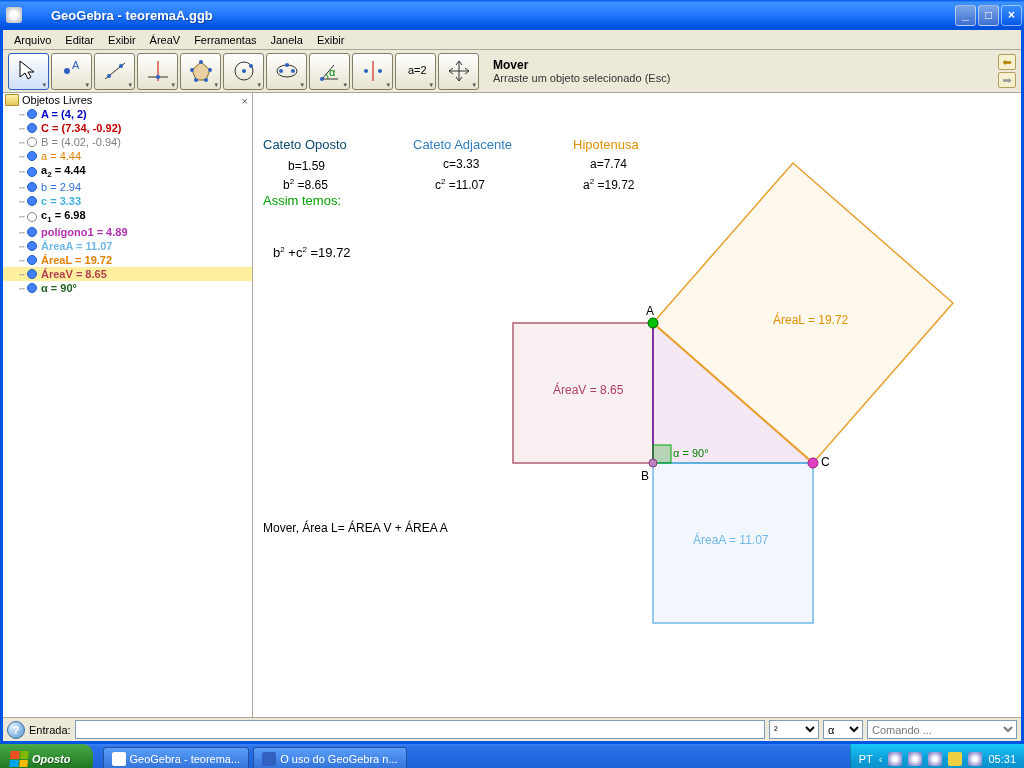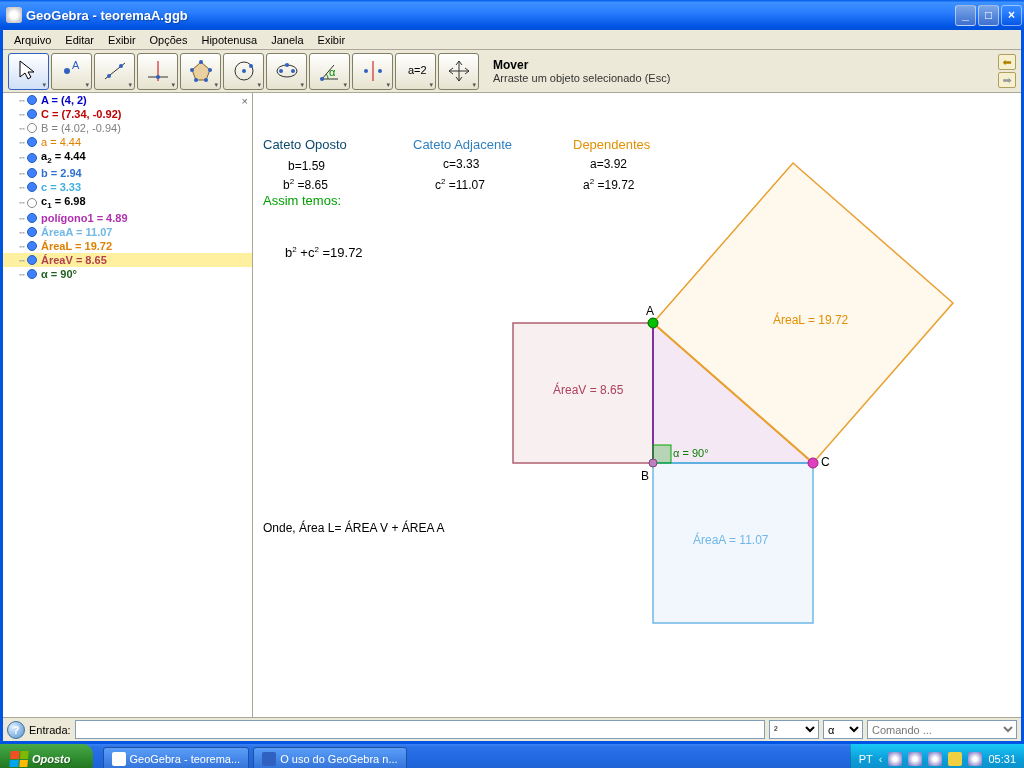--- a/index.html
+++ b/index.html
@@ -1,21 +1,21 @@
 <!DOCTYPE html>
 <html><head>
 <meta charset="utf-8">
 <style>
 * { margin: 0; padding: 0; box-sizing: border-box; font-family: Tahoma, sans-serif; font-size: 11px; }
 body { background: #ece9d8; width: 1024px; height: 768px; overflow: hidden; }
 
 
 .titlebar { height: 30px; background: linear-gradient(to bottom, #0058e6 0%, #3d91ff 8%, #2b7fff 40%, #0054e3 88%, #0050d8 100%); display: flex; align-items: center; padding: 0 2px 0 6px; color: white; }
 .titlebar .icon { width: 16px; height: 16px; margin-right: 4px; background: radial-gradient(circle, #fff 30%, #ccc 70%); border-radius: 3px; }
-.titlebar .title { font-weight: bold; font-size: 13px; flex: 1; text-shadow: 1px 1px 1px rgba(0,0,0,.3); }
+.titlebar .title { font-weight: bold; font-size: 13px; flex: 1; text-shadow: 1px 1px 1px rgba(0,0,0,.3); margin-left: 25px; }
 .winbtn { width: 21px; height: 21px; margin-left: 2px; border-radius: 3px; border: 1px solid rgba(255,255,255,.5); display: flex; align-items: center; justify-content: center; color: white; font-weight: bold; font-size: 12px; }
 .winbtn.min, .winbtn.max { background: linear-gradient(to bottom, #7ba7e8, #3d6fd0); }
 .winbtn.close { background: linear-gradient(to bottom, #f5a
 0a0, #d04040); }
 
 
 .appborder { border-left: 3px solid #0054e3; border-right: 3px solid #0054e3; border-bottom: 3px solid #0054e3; height: 714px; background: #ece9d8; display: flex; flex-direction: column; }
 
 
 .menubar { height: 20px; background: #ece9d8; display: flex; align-items: center; padding: 0 4px; border-bottom: 1px solid #aca899; }
@@ -80,22 +80,22 @@
   <div class="winbtn max">□</div>
   <div class="winbtn close">×</div>
 </div>
 
 <div class="appborder">
 
   <div class="menubar">
     <span>Arquivo</span>
     <span>Editar</span>
     <span>Exibir</span>
-    <span>Opções</span>
-    <span>Hipotenusa</span>
+    <span>ÁreaV</span>
+    <span>Ferramentas</span>
     <span>Janela</span>
     <span>Exibir</span>
   </div>
 
   <div class="toolbar">
     <div class="toolbtn" style="border-color:#3060c0;background:linear-gradient(#fff,#d0e0f8)">
       <svg viewBox="0 0 28 28">
           <path d="M5 4 L5 20 L10 16 L13 22 L16 20 L13 15 L19 15 Z" fill="#fff" stroke="#000"></path>
         </svg>
     </div>
@@ -175,20 +175,24 @@
     </div>
     <div class="toolside">
       <div style="display:flex;align-items:center;justify-content:center;color:#b08000">⬅</div>
       <div style="display:flex;align-items:center;justify-content:center;color:#999">➡</div>
     </div>
   </div>
 
   <div class="content">
     <div class="sidebar">
       <div class="closex">×</div>
+      <div class="tree-folder">
+          <div class="fld"></div>
+          <span>Objetos Livres</span>
+        </div>
       <div id="free-list">
           <div class="tree-item">
             <span class="branch">⋯</span>
             <span class="dot blue"></span>
             <span style="color: rgb(0, 0, 200); font-weight: bold;">A = (4, 2)</span>
           </div>
           <div class="tree-item">
             <span class="branch">⋯</span>
             <span class="dot blue"></span>
             <span style="color: rgb(192, 0, 0); font-weight: bold;">C = (7.34, -0.92)</span>
@@ -206,21 +210,21 @@
             <span style="color: rgb(224, 128, 0); font-weight: normal;">a = 4.44</span>
           </div>
           <div class="tree-item">
             <span class="branch">⋯</span>
             <span class="dot blue"></span>
             <span style="color: rgb(0, 0, 0); font-weight: bold;">a<sub>2</sub> = 4.44</span>
           </div>
           <div class="tree-item">
             <span class="branch">⋯</span>
             <span class="dot blue"></span>
-            <span style="color: rgb(48, 112, 208); font-weight: bold;">b = 2.94</span>
+            <span style="color: rgb(48, 112, 208); font-weight: normal;">b = 2.94</span>
           </div>
           <div class="tree-item">
             <span class="branch">⋯</span>
             <span class="dot blue"></span>
             <span style="color: rgb(64, 176, 224); font-weight: bold;">c = 3.33</span>
           </div>
           <div class="tree-item">
             <span class="branch">⋯</span>
             <span class="dot hollow"></span>
             <span style="color: rgb(0, 0, 0); font-weight: bold;">c<sub>1</sub> = 6.98</span>
@@ -256,27 +260,27 @@
     <div class="canvas">
 
       <div style="position:absolute;left:10px;top:44px;color:#0c4a6e;font-size:13px">Cateto Oposto</div>
       <div style="position:absolute;left:35px;top:66px;font-size:12px">b=1.59</div>
       <div style="position:absolute;left:30px;top:84px;font-size:12px">b<sup>2</sup> =8.65</div>
 
       <div style="position:absolute;left:160px;top:44px;color:#3080c0;font-size:13px">Cateto Adjacente</div>
       <div style="position:absolute;left:190px;top:64px;font-size:12px">c=3.33</div>
       <div style="position:absolute;left:182px;top:84px;font-size:12px">c<sup>2</sup> =11.07</div>
 
-      <div style="position:absolute;left:320px;top:44px;color:#e09000;font-size:13px">Dependentes</div>
-      <div style="position:absolute;left:337px;top:64px;font-size:12px">a=3.92</div>
+      <div style="position:absolute;left:320px;top:44px;color:#e09000;font-size:13px">Hipotenusa</div>
+      <div style="position:absolute;left:337px;top:64px;font-size:12px">a=7.74</div>
       <div style="position:absolute;left:330px;top:84px;font-size:12px">a<sup>2</sup> =19.72</div>
 
       <div style="position:absolute;left:10px;top:100px;color:#00a000;font-size:13px">Assim temos:</div>
-      <div style="position:absolute;left:32px;top:152px;font-size:13px">b<sup>2</sup> +c<sup>2</sup> =19.72</div>
-      <div style="position:absolute;left:10px;top:428px;font-size:12px">Onde, Área L= ÁREA V + ÁREA A</div>
+      <div style="position:absolute;left:20px;top:152px;font-size:13px">b<sup>2</sup> +c<sup>2</sup> =19.72</div>
+      <div style="position:absolute;left:10px;top:428px;font-size:12px">Mover, Área L= ÁREA V + ÁREA A</div>
 
       <svg style="position:absolute;left:0;top:0" width="770" height="620">
 
         <polygon points="400,230 560,370 700,210 540,70" fill="rgba(255,200,100,0.12)" stroke="#e8a030" stroke-width="1.5"></polygon>
 
         <polygon points="400,230 400,370 260,370 260,230" fill="rgba(200,120,140,0.12)" stroke="#b06070" stroke-width="1.5"></polygon>
 
         <polygon points="400,370 560,370 560,530 400,530" fill="rgba(120,180,230,0.10)" stroke="#70b8e8" stroke-width="1.5"></polygon>
 
         <polygon points="400,230 400,370 560,370" fill="rgba(180,100,180,0.15)" stroke="none"></polygon>

